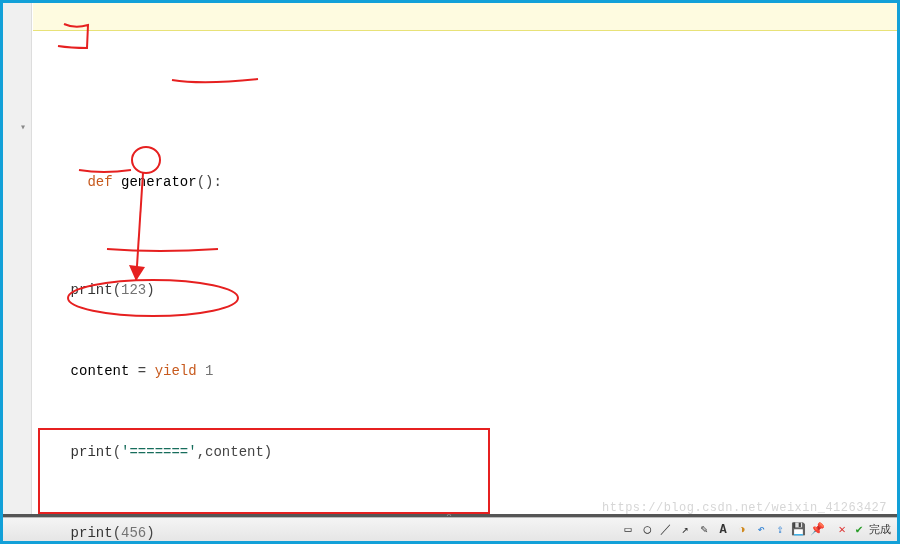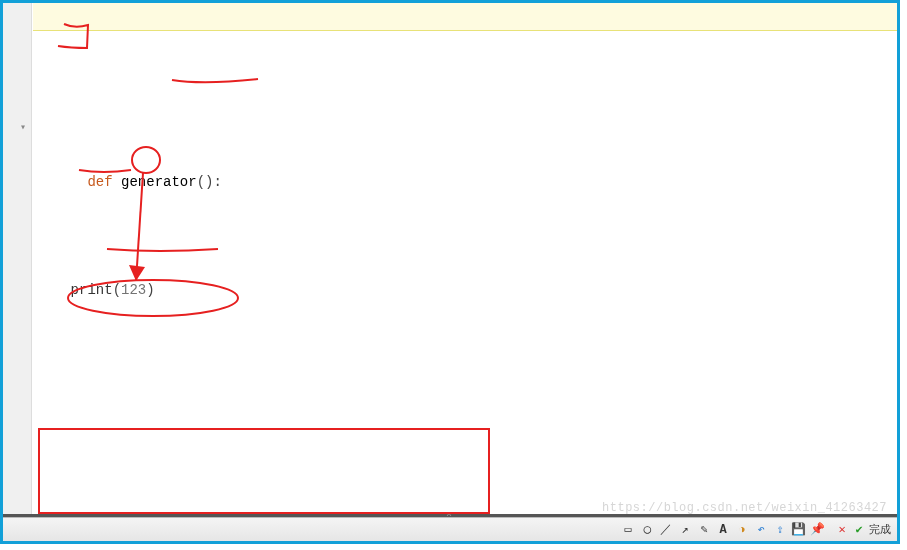--- a/index.html
+++ b/index.html
@@ -121,20 +121,23 @@
   <div class="gutter"></div>
 
   <div class="code-area">
     <div class="current-line-bg"></div>
 
     <div class="line">
       <span class="fold-marker">▾</span>
       <span class="kw">def</span><span class="fn"> generator</span><span class="punc">():</span>
     </div>
     <div class="line"><span class="call">    print</span><span class="punc">(</span><span class="num">123</span><span class="punc">)</span></div>
+    <div class="line"><span>    content </span><span class="punc">= </span><span class="kw">yield</span><span> </span><span class="num">1</span></div>
+    <div class="line"><span class="call">    print</span><span class="punc">(</span><span class="str">'======='</span><span class="punc">,content)</span></div>
+    <div class="line"><span class="call">    print</span><span class="punc">(</span><span class="num">456</span><span class="punc">)</span></div>
     
     
     
     
     
     
     
     
     
     

